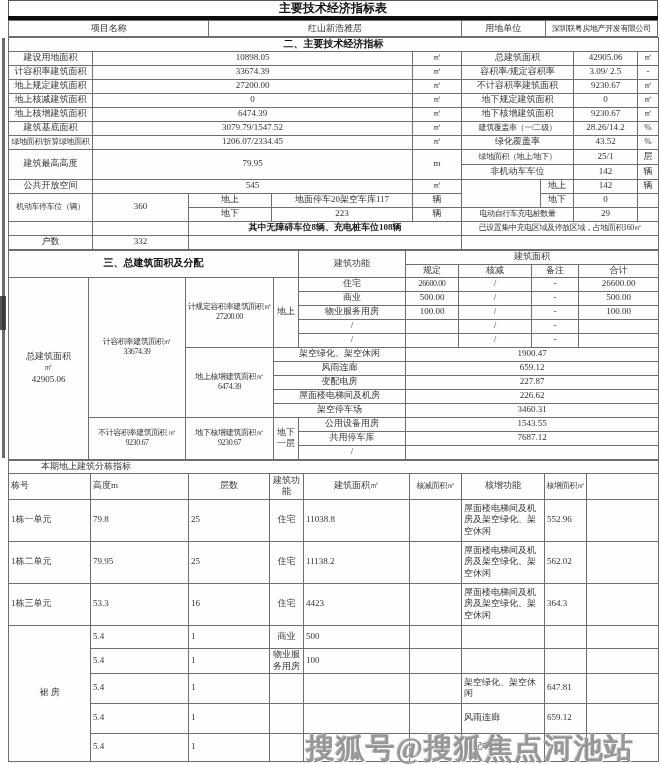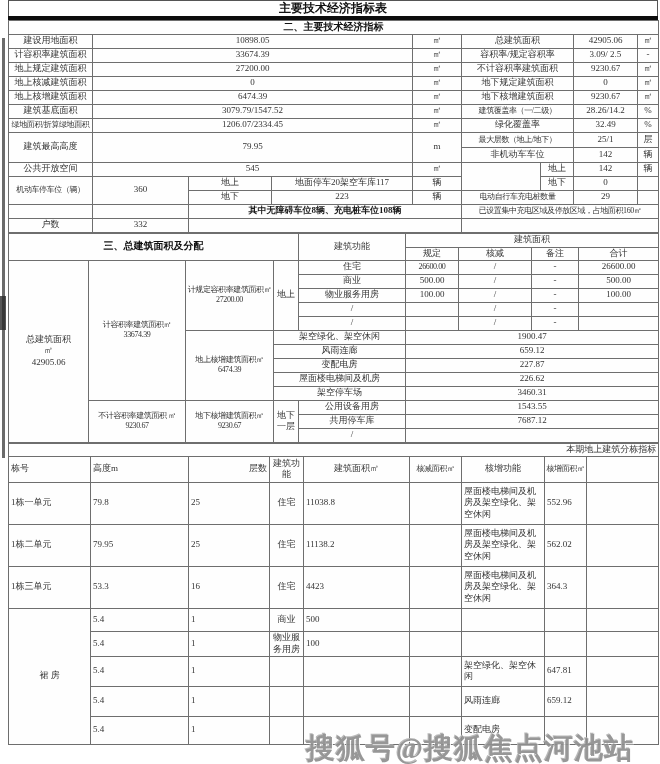--- a/index.html
+++ b/index.html
@@ -32,20 +32,26 @@
     <div class="blackbar"></div>
     <div>
         <table>
           <colgroup>
             <col style="width: 200px;">
             <col style="width: 252px;">
             <col style="width: 84px;">
             <col style="width: 112px;">
           </colgroup>
           <tbody>
+            <tr style="height: 16px;">
+              <td>项目名称</td>
+              <td>红山新浩雅居</td>
+              <td>用地单位</td>
+              <td class="sm">深圳联粤房地产开发有限公司</td>
+            </tr>
           </tbody>
         </table>
       </div>
     <div>
         <table>
           <colgroup>
             <col style="width: 84px;">
             <col style="width: 96px;">
             <col style="width: 83px;">
             <col style="width: 141px;">
@@ -105,28 +111,28 @@
               <td>㎡</td>
               <td colspan="2" class="sm">建筑覆盖率（一/二级）</td>
               <td>28.26/14.2</td>
               <td>%</td>
             </tr>
             <tr style="height: 14px;">
               <td class="sm">绿地面积/折算绿地面积</td>
               <td colspan="3">1206.07/2334.45</td>
               <td>㎡</td>
               <td colspan="2">绿化覆盖率</td>
-              <td>32.49</td>
+              <td>43.52</td>
               <td>%</td>
             </tr>
             <tr style="height: 15px;">
               <td rowspan="2">建筑最高高度</td>
               <td colspan="3" rowspan="2">79.95</td>
               <td rowspan="2">m</td>
-              <td colspan="2" class="sm">最大层数（地上/地下）</td>
+              <td colspan="2" class="sm">绿地面积（地上/地下）</td>
               <td>25/1</td>
               <td>层</td>
             </tr>
             <tr style="height: 15px;">
               <td colspan="2">非机动车车位</td>
               <td>142</td>
               <td>辆</td>
             </tr>
             <tr style="height: 14px;">
               <td>公共开放空间</td>
@@ -288,26 +294,26 @@
             <col style="width: 81px;">
             <col style="width: 34px;">
             <col style="width: 106px;">
             <col style="width: 52px;">
             <col style="width: 83px;">
             <col style="width: 42px;">
             <col style="width: 72px;">
           </colgroup>
           <tbody>
             <tr style="height: 13px;">
-              <td colspan="9" style="text-align: right; padding-left: 32px;">本期地上建筑分栋指标</td>
+              <td colspan="9" style="text-align: left; padding-left: 32px;">本期地上建筑分栋指标</td>
             </tr>
             <tr style="height: 26px;">
               <td style="text-align: left;">栋号</td>
               <td style="text-align: left;">高度m</td>
-              <td style="text-align: right; margin-top: 28px;">层数</td>
+              <td style="text-align: center; margin-top: 28px;">层数</td>
               <td class="p0">建筑功能</td>
               <td>建筑面积㎡</td>
               <td class="sm">核减面积㎡</td>
               <td>核增功能</td>
               <td class="sm">核增面积㎡</td>
               <td></td>
             </tr>
             <tr style="height: 42px;">
               <td style="text-align: left;">1栋一单元</td>
               <td style="text-align: left;">79.8</td>

